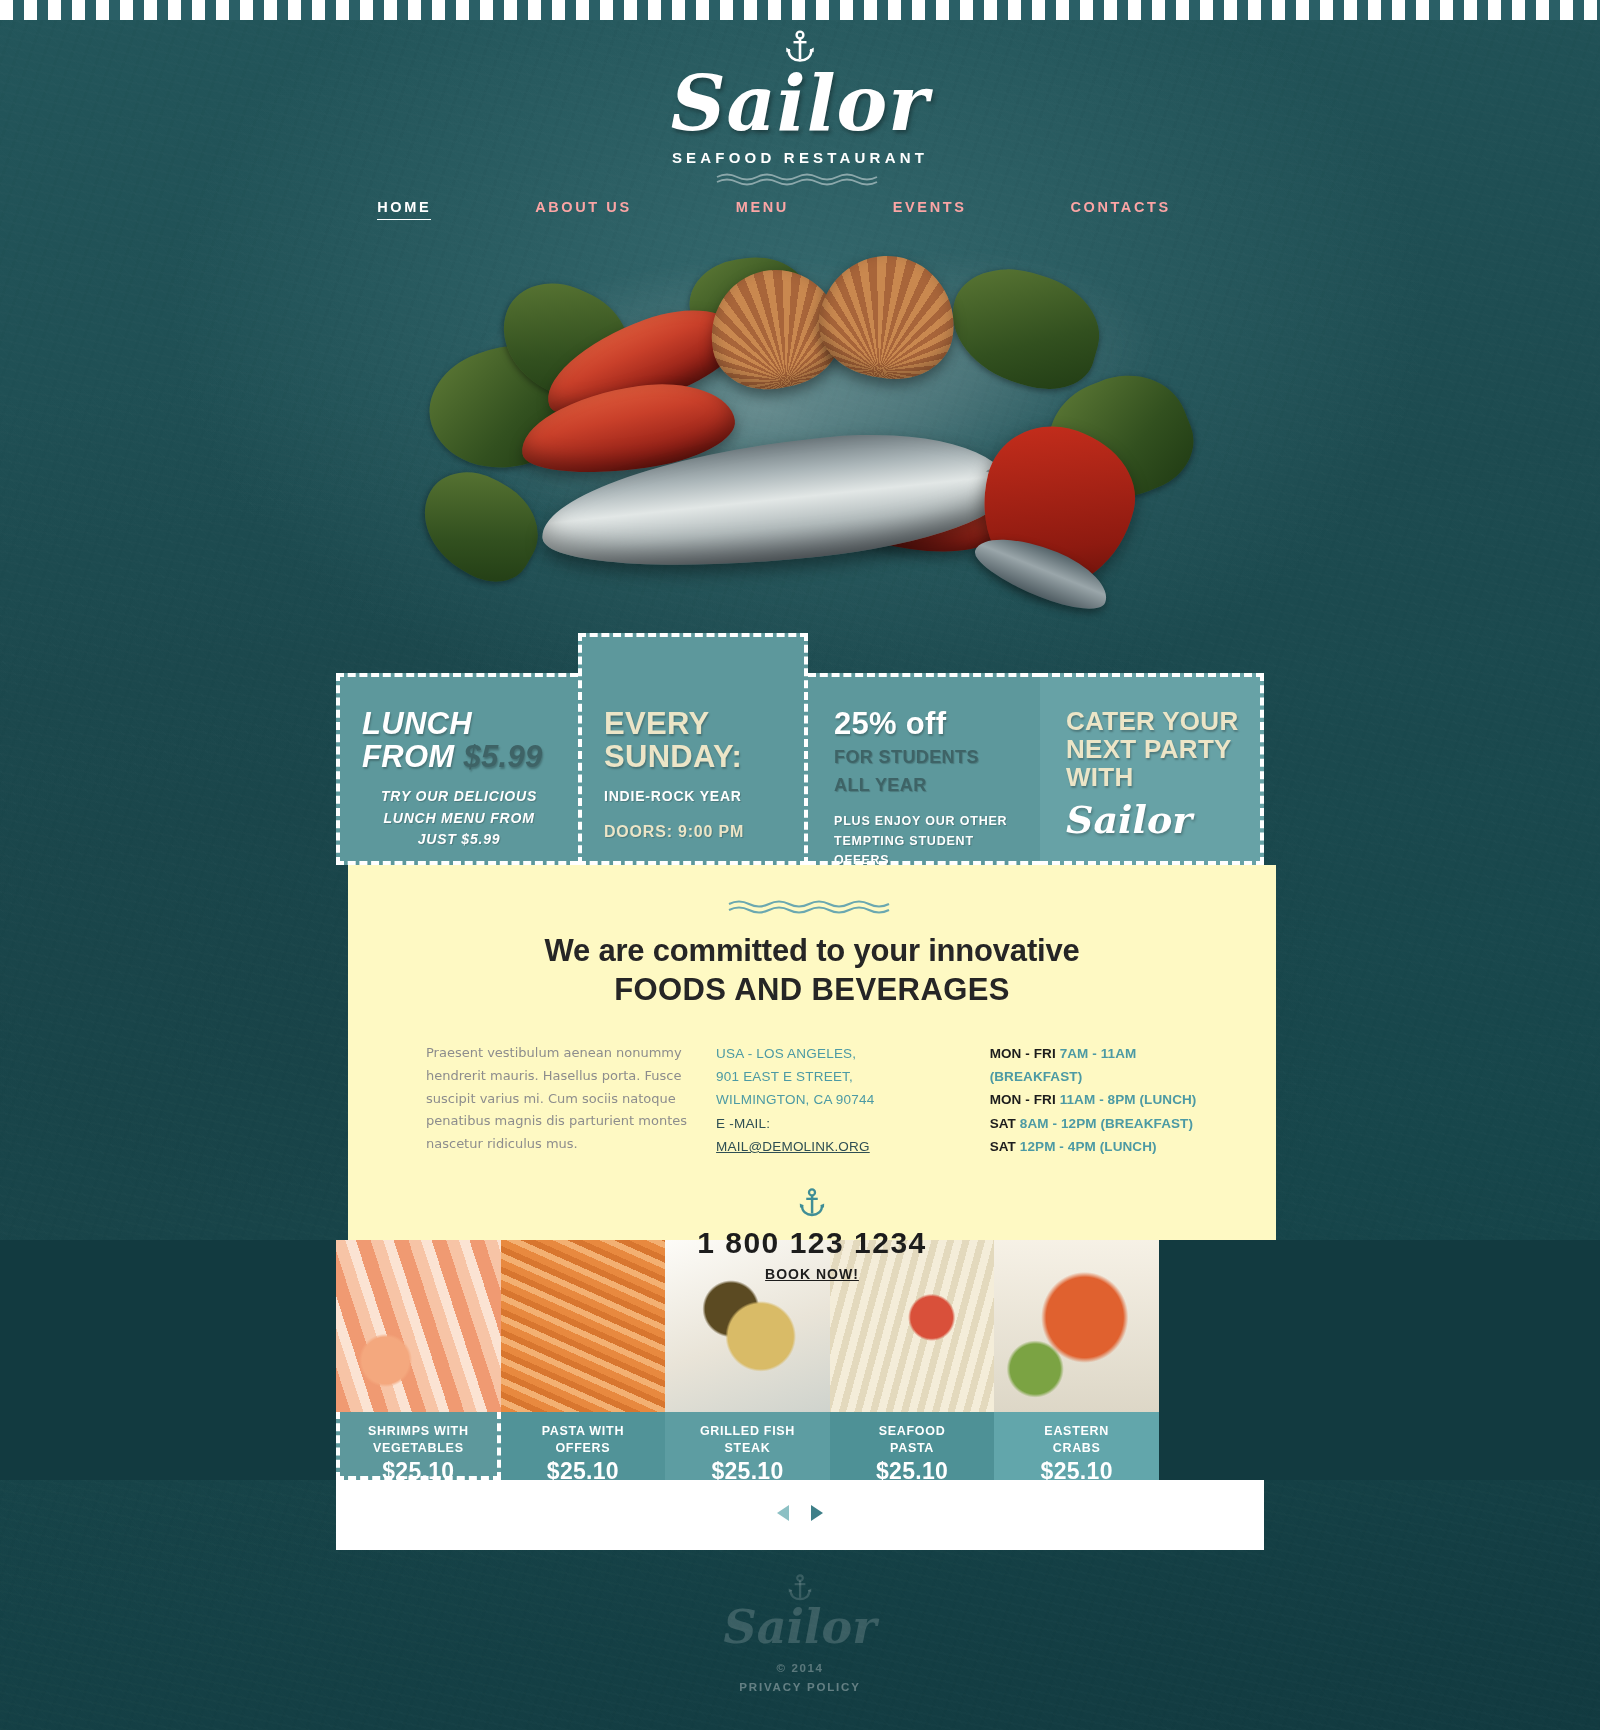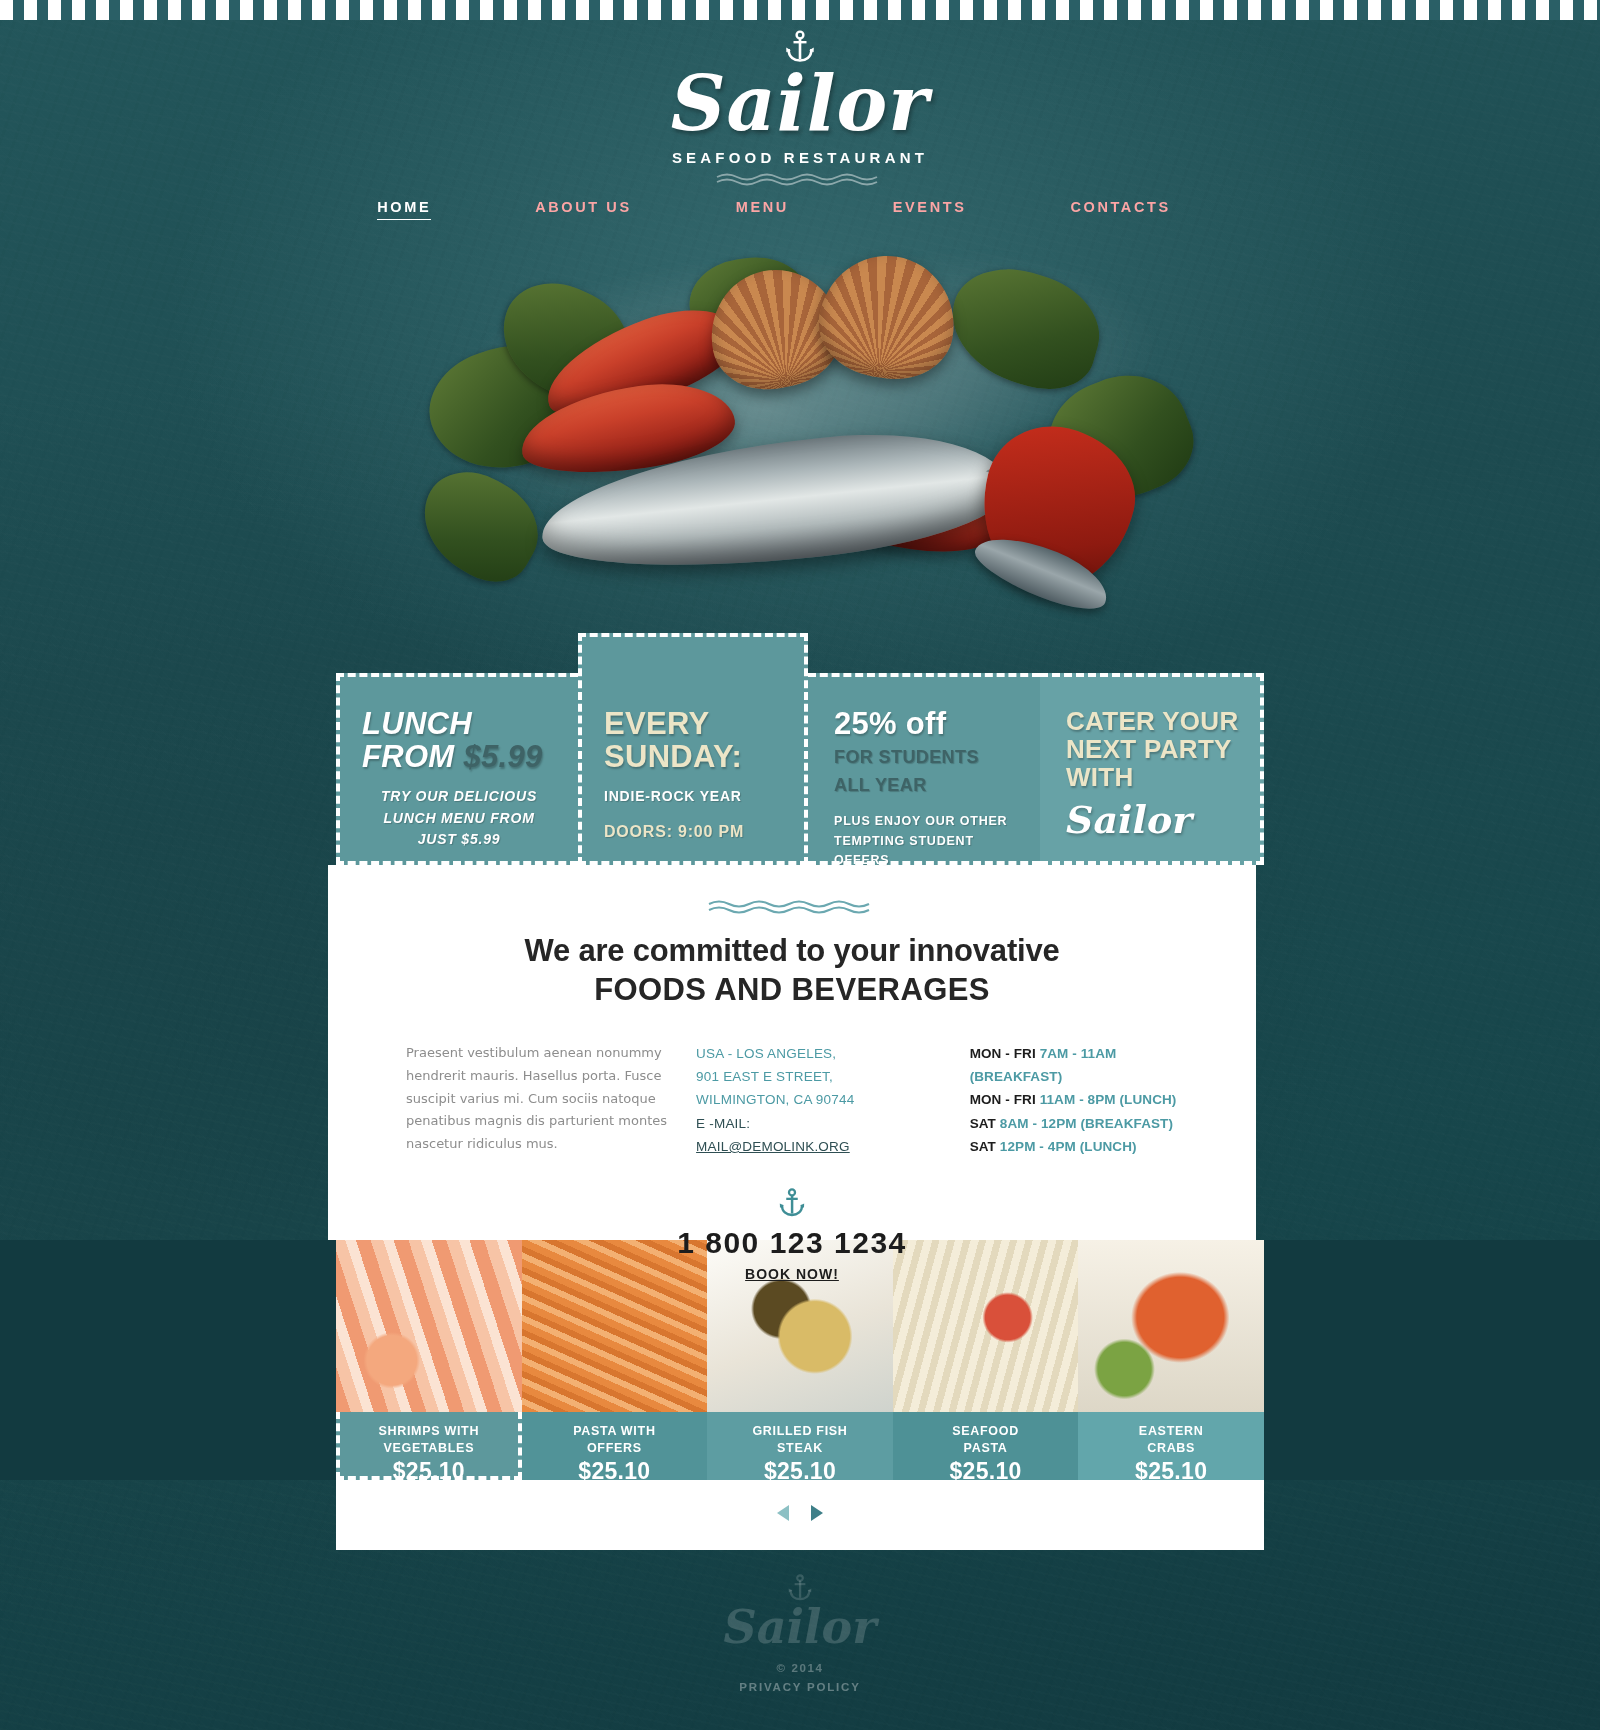--- a/index.html
+++ b/index.html
@@ -272,24 +272,24 @@
     font-weight: bold;
     font-size: 38px;
     color: #ffffff;
     margin-top: 6px;
     text-shadow: 1px 2px 3px rgba(0,0,0,0.28);
   }
 
   
   .content {
     position: absolute;
-    top: 865px; left: 328px;
+    top: 865px; left: 348px;
     width: 928px;
     height: 375px;
-    background: #ffffff;
+    background: #fef9c3;
     z-index: 7;
     text-align: center;
     padding-top: 34px;
   }
   .wave-divider { height: 18px; margin-bottom: 16px; }
   .headline-1 {
     font-size: 31px;
     font-weight: bold;
     color: #262626;
     letter-spacing: -0.2px;
@@ -364,21 +364,21 @@
     top: 1240px; left: 0;
     width: 1600px;
     height: 240px;
     background: #123a40;
     z-index: 6;
   }
   .gallery {
     position: absolute;
     left: 336px;
     top: 0;
-    width: 928px;
+    width: 823px;
     height: 240px;
     display: flex;
     align-items: flex-end;
   }
   .dish {
     position: relative;
     width: 185.6px;
     height: 240px;
     overflow: hidden;
   }

